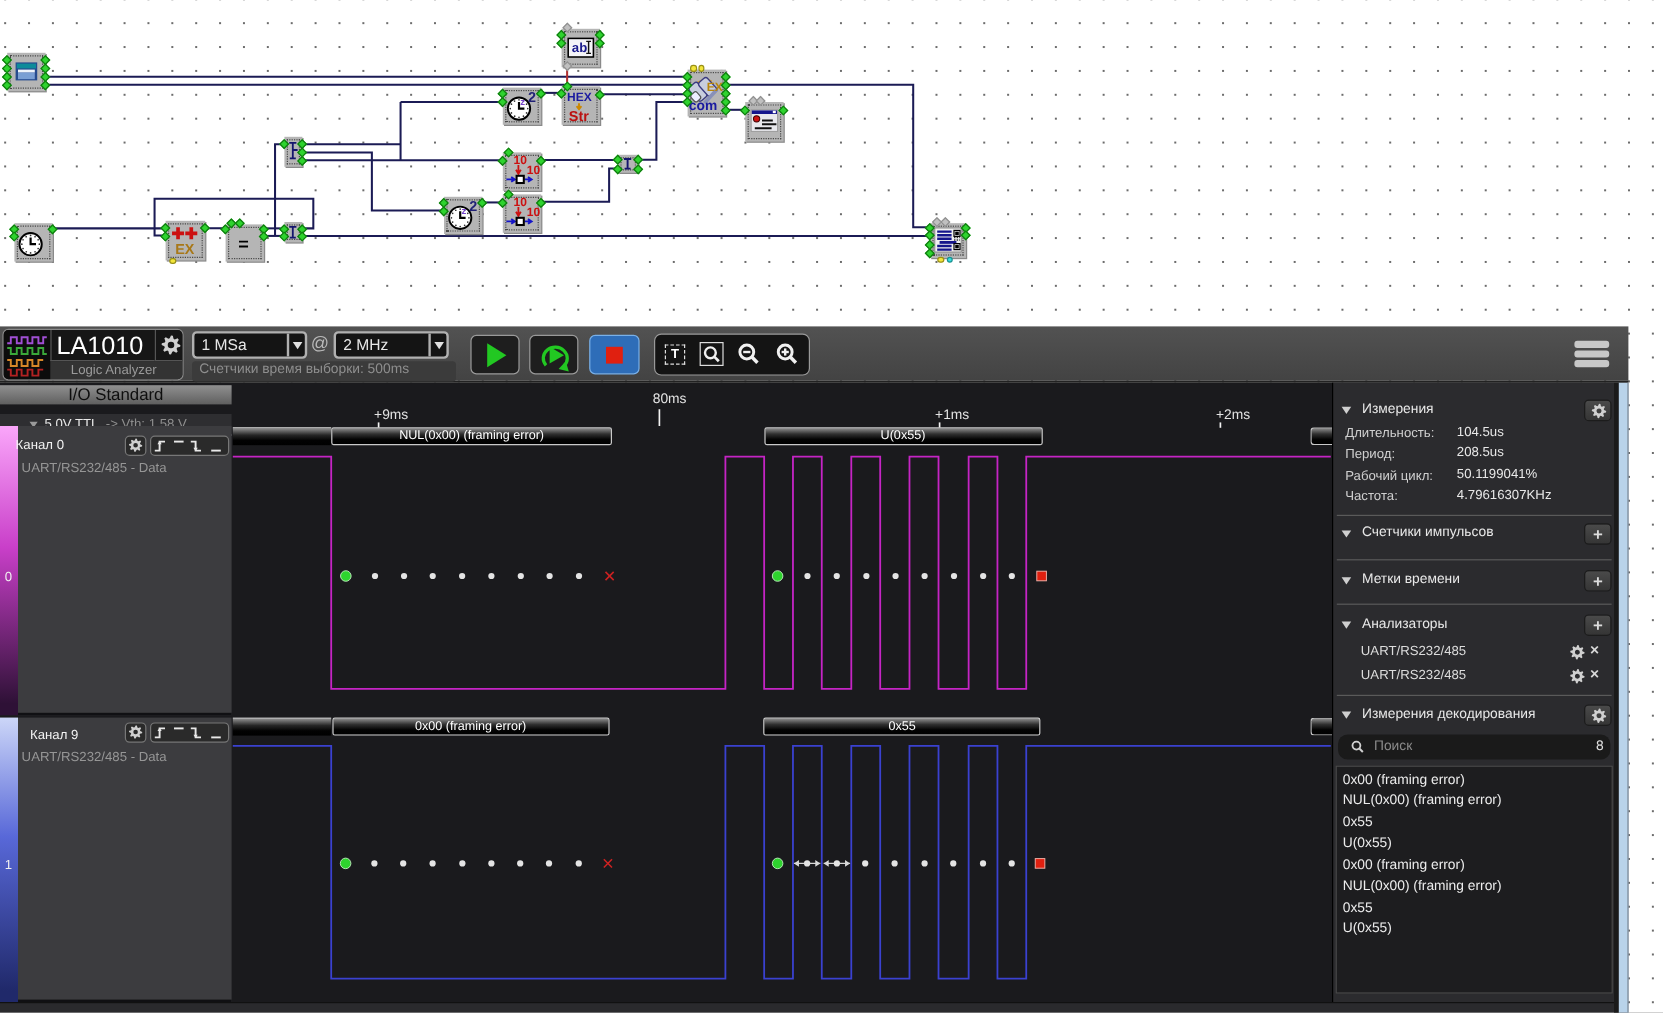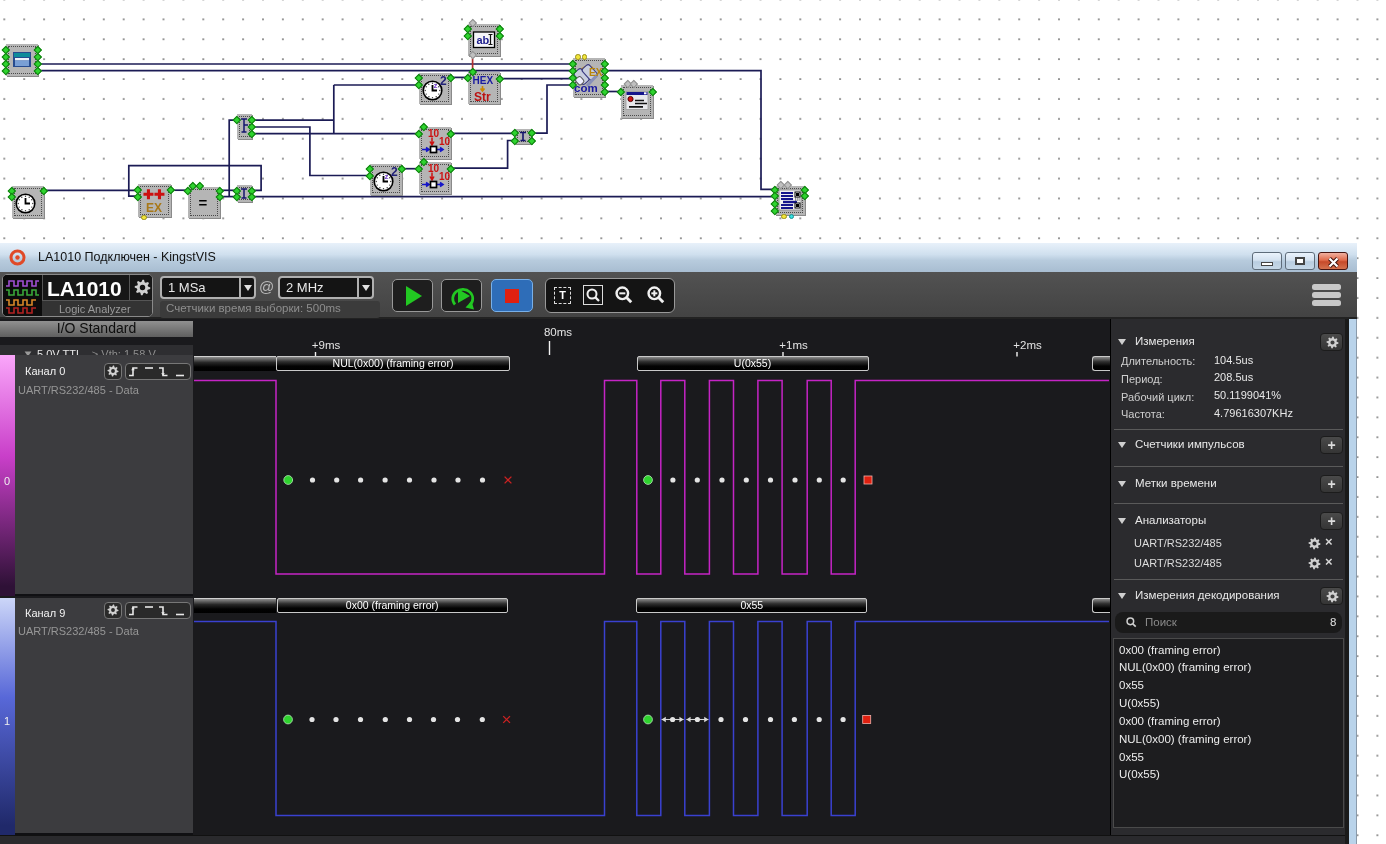--- a/index.html
+++ b/index.html
@@ -300,53 +300,34 @@
 <div class="pin" style="left:771.8px;top:193.39999999999998px"></div>
 <div class="pin" style="left:771.8px;top:200.5px"></div>
 <div class="pin" style="left:771.8px;top:207.5px"></div>
 <div class="pin" style="left:802.4px;top:186.6px"></div>
 <div class="pin" style="left:802.4px;top:193.39999999999998px"></div>
 <div class="piny" style="left:781px;top:213.5px"></div>
 <div class="pinc" style="left:788.5px;top:213.5px"></div>
 <div class="ping" style="left:778px;top:182px"></div>
 <div class="ping" style="left:785px;top:182px"></div>
 <div class="abs" id="win" style="left:0;top:243;top:243px;width:1357px;height:601px">
-    <div class="abs" style="left:0;top:0;width:1357px;height:29px;background:linear-gradient(#e8f1fa,#cfdfee 40%,#b7cbdd 60%,#a8bdd1)">
-      <svg class="abs" style="left:9px;top:6px" width="17" height="17" viewBox="0 0 17 17">
-        <circle cx="8.5" cy="8.5" r="6.5" fill="none" stroke="#e04a28" stroke-width="3"></circle>
-        <circle cx="8.5" cy="8.5" r="2.2" fill="#e04a28"></circle>
-      </svg>
-      <div class="abs" style="left:38px;top:7px;font-size:12.5px;color:#111">LA1010 Подключен - KingstVIS</div>
-      <div class="abs" style="left:1252px;top:9px;width:30px;height:17.5px;background:linear-gradient(#e9f2fb,#cuddle 50%,#b3c7da);background:linear-gradient(#eaf3fc,#d4e2f0 45%,#b9cde0 55%,#c6d8e8);border:1px solid #5e6c7a;border-radius:3px">
-        <div class="abs" style="left:8px;top:9px;width:12px;height:3.5px;background:#fff;border:1px solid #444"></div>
-      </div>
-      <div class="abs" style="left:1284.5px;top:9px;width:30px;height:17.5px;background:linear-gradient(#eaf3fc,#d4e2f0 45%,#b9cde0 55%,#c6d8e8);border:1px solid #5e6c7a;border-radius:3px">
-        <div class="abs" style="left:9px;top:3.5px;width:10px;height:8.5px;border:2px solid #444;background:#fff"></div>
-      </div>
-      <div class="abs" style="left:1317.5px;top:9px;width:30px;height:17.5px;background:linear-gradient(#f0b0a0,#e06a4a 45%,#c64a2a 55%,#d4714e);border:1px solid #461410;border-radius:3px;">
-        <svg class="abs" style="left:9px;top:3.5px" width="11" height="11" viewBox="0 0 11 11">
-          <path d="M1.5,1.5 L9.5,9.5 M9.5,1.5 L1.5,9.5" stroke="#3a0f0a" stroke-width="4"></path>
-          <path d="M1.5,1.5 L9.5,9.5 M9.5,1.5 L1.5,9.5" stroke="#fff" stroke-width="2.2"></path>
-        </svg>
-      </div>
-    </div>
     <div class="abs" style="left:0;top:29px;width:1357px;height:47px;background:linear-gradient(#525252,#434343);border-bottom:2px solid #222">
       <div class="abs" style="left:2px;top:2px;width:151px;height:43px;border:1.5px solid #8a8a8a;border-radius:5px;background:#222;overflow:hidden">
         <div class="abs" style="left:0;top:0;width:39px;height:43px;background:#0c0c0c">
           <svg class="abs" style="left:2px;top:2px" width="35" height="39" viewBox="0 0 35 39">
             <g fill="none" stroke-width="1.6">
               <path d="M1,9 h3 v-5 h5 v5 h4 v-5 h5 v5 h4 v-5 h5 v5 h4 v-5 h3" stroke="#a04fd4"></path>
               <path d="M1,13 h3 v5 h5 v-5 h4 v5 h5 v-5 h4 v5 h5 v-5 h4 v5 h3" stroke="#3aa83a"></path>
               <path d="M1,23 h3 v5 h5 v-5 h4 v5 h5 v-5 h4 v5 h5 v-5 h4" stroke="#d88828"></path>
               <path d="M1,31 h3 v5 h5 v-5 h4 v5 h5 v-5 h4 v5 h5 v-5 h4" stroke="#b22222"></path>
             </g>
           </svg>
         </div>
         <div class="abs" style="left:39px;top:0;width:87px;height:26px;background:#161616;border-left:1px solid #555;border-bottom:1px solid #555">
-          <div class="abs" style="left:4px;top:2px;font-size:21px;font-weight:bold;color:#fff">LA1010</div>
+          <div class="abs" style="left:4px;top:2px;font-size:21px;font-weight:normal;color:#fff">LA1010</div>
         </div>
         <div class="abs" style="left:126px;top:0;width:25px;height:26px;background:#161616;border-left:1px solid #555;border-bottom:1px solid #555">
           <svg class="abs" style="left:4px;top:4px" width="17" height="17" viewBox="0 0 20 20">
             <use href="#gear"></use>
           </svg>
         </div>
         <div class="abs" style="left:39px;top:26px;width:112px;height:17px;background:#333">
           <div class="abs" style="left:17px;top:2px;font-size:11px;color:#9a9a9a">Logic Analyzer</div>
         </div>
       </div>
@@ -408,21 +389,21 @@
     <div class="abs" style="left:0;top:102px;width:193px;height:18px;background:#2e2e31;border-bottom:1px solid #a3a3a3">
       <div class="tri" style="left:24px;top:6px;border-top-color:#9a9a9a;transform:scale(0.85)"></div>
       <div class="abs" style="left:37px;top:2.5px;font-size:11px;color:#e8e8e8">5.0V TTL&nbsp; <span style="color:#8e8e8e">-&gt; Vth:&nbsp;1.58 V</span></div>
     </div>
     <div class="abs" style="left:0;top:112px;width:193px;height:241px;background:#3c3c3f;border-bottom:2px solid #101013"></div>
     <div class="abs" style="left:0;top:112px;width:15px;height:241px;background:linear-gradient(#faa6fa,#c93fc9 42%,#2e1136 96%)"></div>
     <div class="abs" style="left:4px;top:232px;font-size:11px;color:#f0f0f0">0</div>
     <div class="abs" style="left:0;top:354.5px;width:193px;height:237.5px;background:#3c3c3f;border-bottom:2px solid #101013"></div>
     <div class="abs" style="left:0;top:354.5px;width:15px;height:237.5px;background:linear-gradient(#ccd6f8,#5868d8 42%,#20296a 96%)"></div>
     <div class="abs" style="left:4px;top:472px;font-size:11px;color:#f0f0f0">1</div>
-    <div class="abs" style="left:25px;top:122px;font-size:11px;color:#f2f2f2">Канал 0</div>
+    <div class="abs" style="left:13px;top:122px;font-size:11px;color:#f2f2f2">Канал 0</div>
     <div class="abs" style="left:18px;top:141px;font-size:11px;color:#969696">UART/RS232/485 - Data</div>
     <div class="abs" style="left:25px;top:363.5px;font-size:11px;color:#f2f2f2">Канал 9</div>
     <div class="abs" style="left:18px;top:382px;font-size:11px;color:#969696">UART/RS232/485 - Data</div>
     <div class="abs" style="left:104px;top:119.5px;width:18px;height:17px;background:#2a2a2a;border:1.5px solid #777;border-radius:4px">
       <svg class="abs" style="left:1.5px;top:1.5px" width="12" height="12" viewBox="0 0 20 20">
         <use href="#gear"></use>
       </svg>
     </div>
     <div class="abs" style="left:125px;top:119.5px;width:66px;height:17px;background:#2a2a2a;border:1.5px solid #777;border-radius:4px">
       <svg class="abs" style="left:2px;top:2px" width="60" height="11" viewBox="0 0 60 11">

